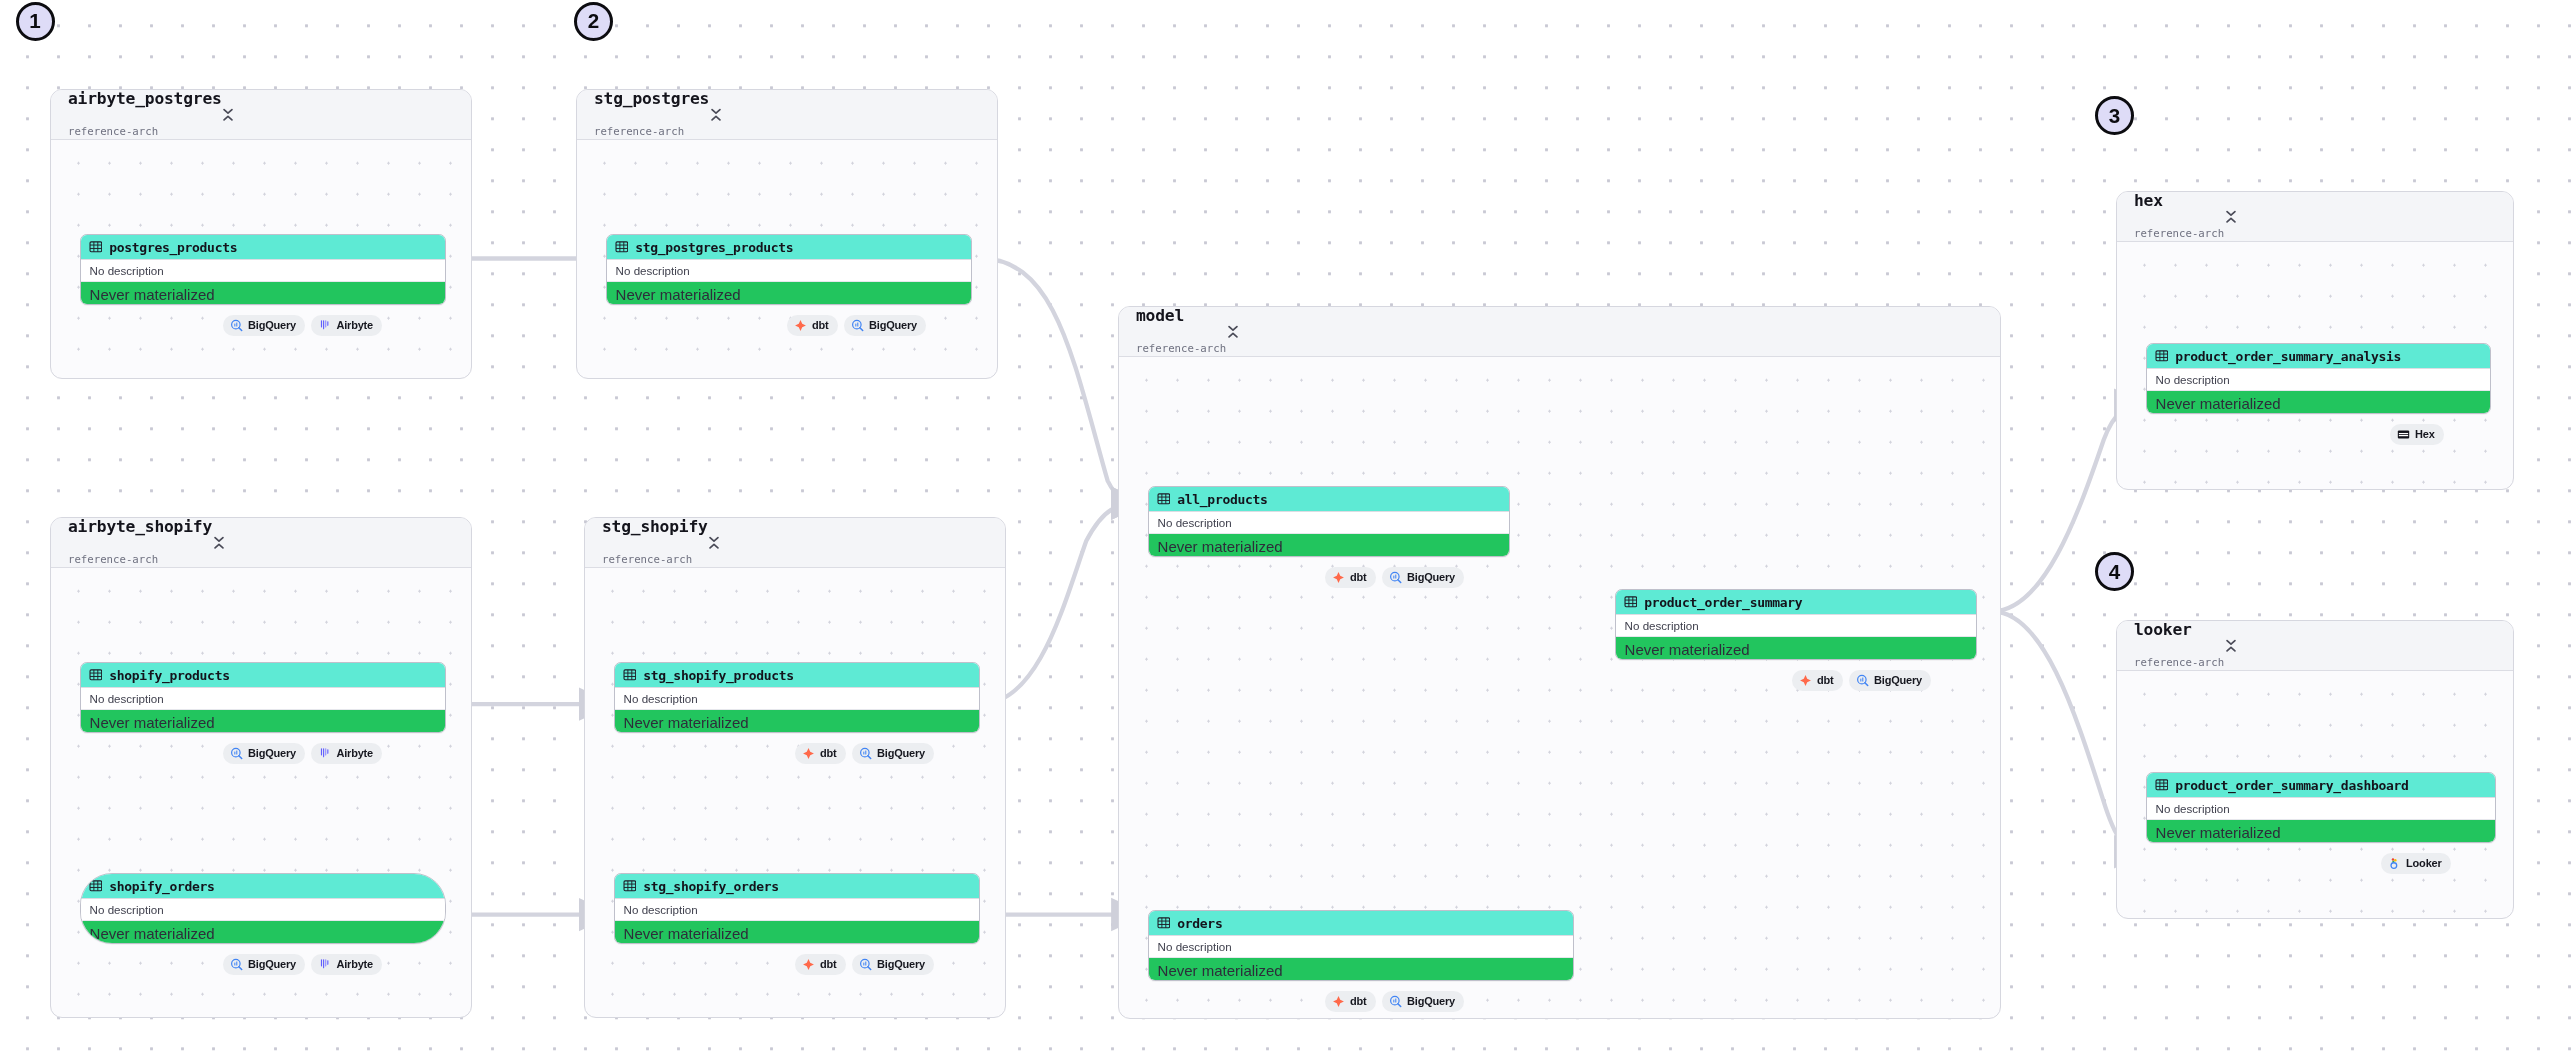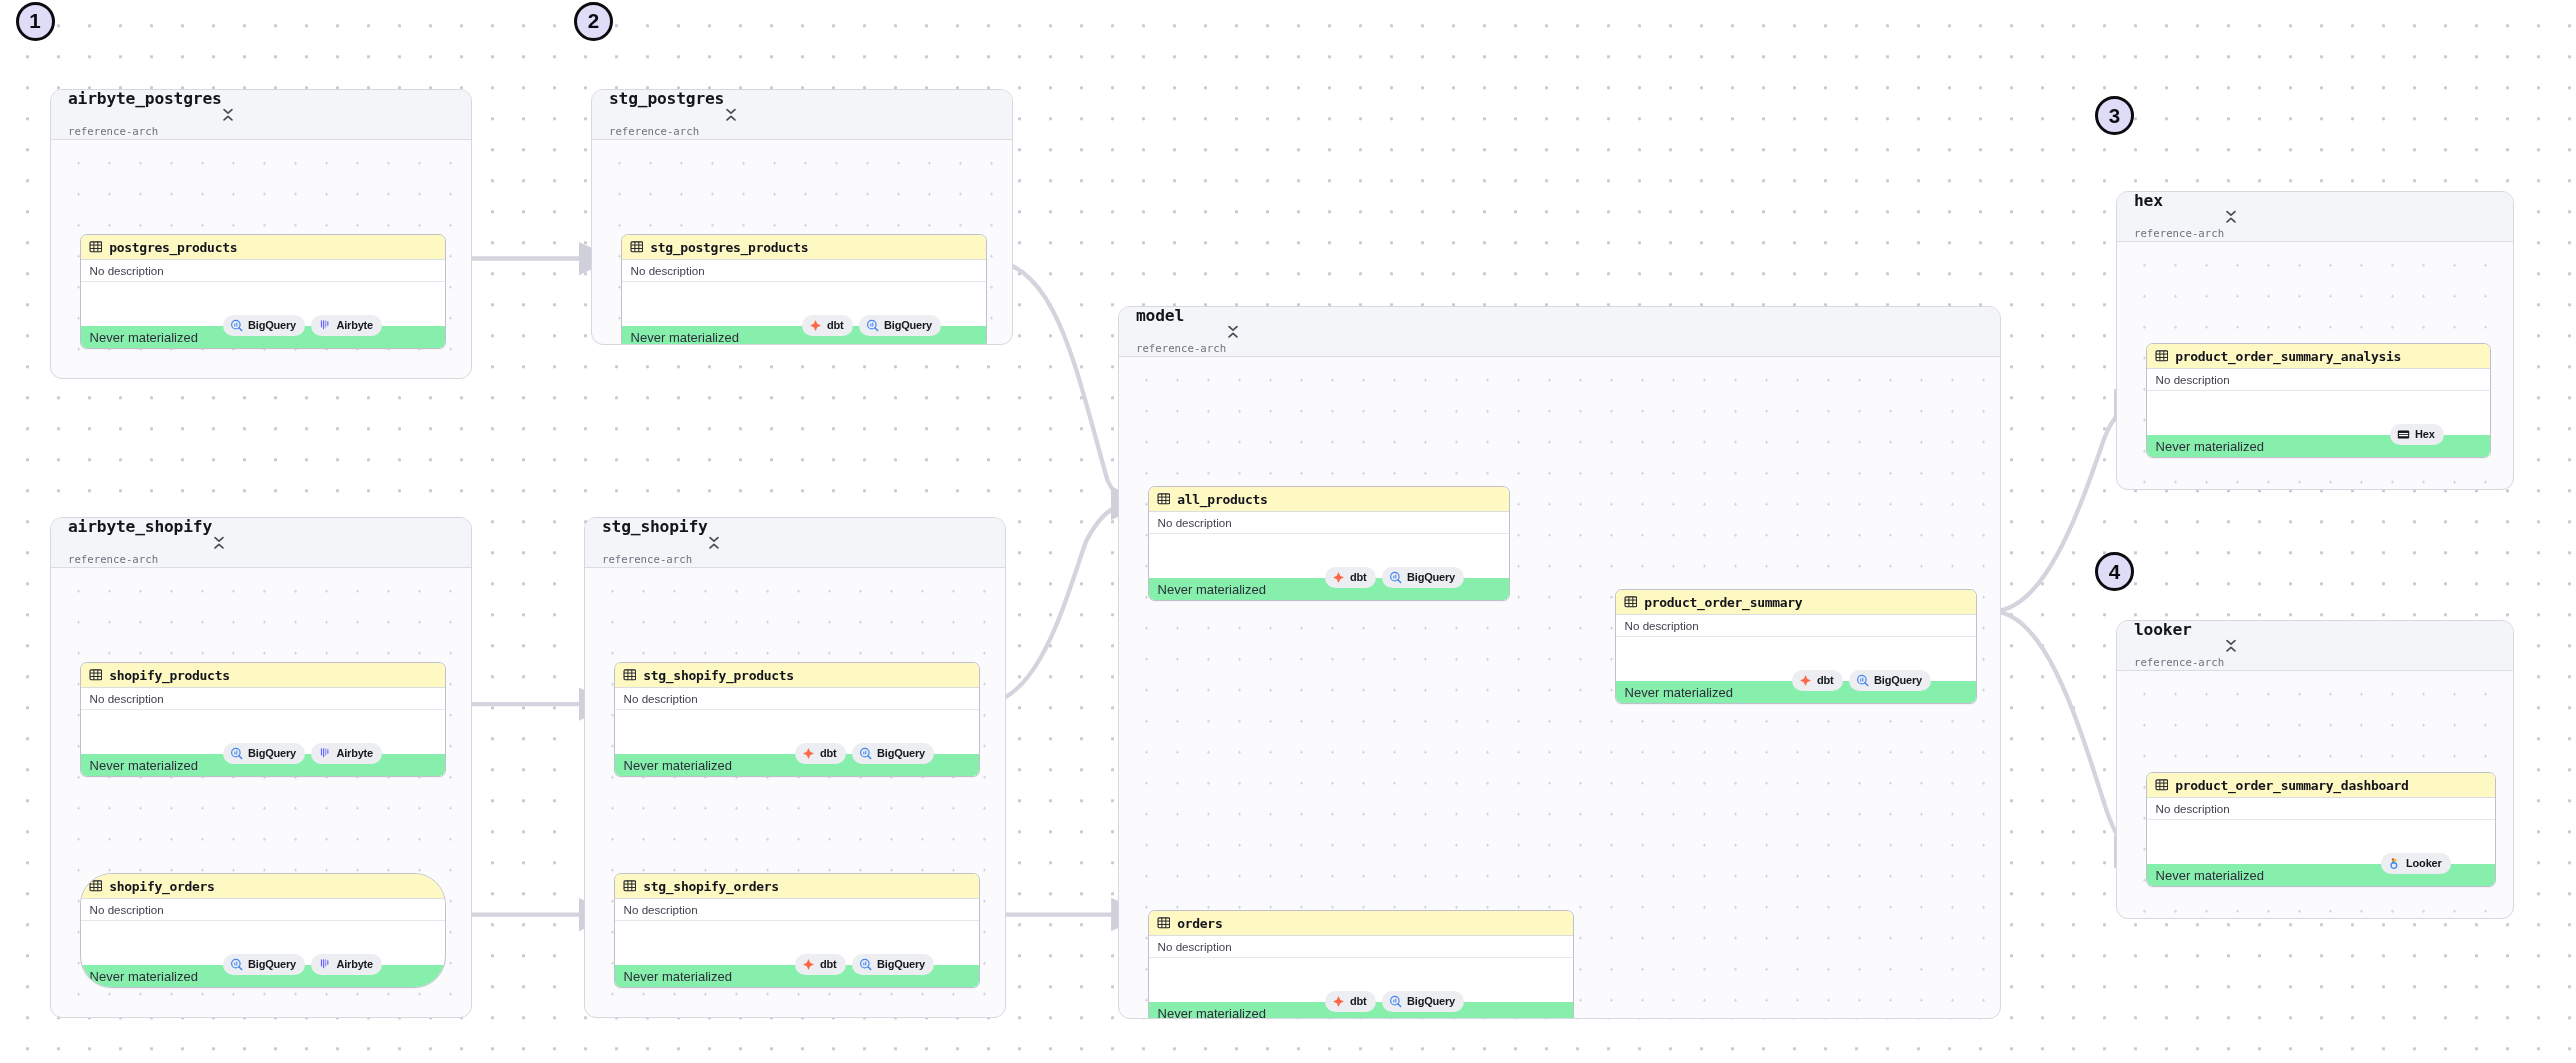--- a/index.html
+++ b/index.html
@@ -97,21 +97,21 @@
     border-radius: 6.9px;
     background: #ffffff;
     box-sizing: border-box;
     overflow: hidden;
     box-shadow: 0 0.9px 0.9px rgba(20,20,30,0.04);
   }
   .asset-name {
     display: flex;
     align-items: center;
     gap: 6.9px;
-    background: #fef9c3;
+    background: #5eead4;
     border-bottom: 0.9px solid #dcdde3;
     padding: 5.2px 8.6px 5.2px 7.7px;
     height: 25px;
     box-sizing: border-box;
   }
   .asset-name .label {
     font-family: "DejaVu Sans Mono", "Liberation Mono", monospace;
     font-size: 13px;
     font-weight: 700;
     color: #14141c;
@@ -121,27 +121,26 @@
   .asset-desc {
     background: #ffffff;
     padding: 4.3px 8.6px;
     height: 22px;
     box-sizing: border-box;
     font-size: 11.6px;
     color: #40414e;
     border-bottom: 0.9px solid #e6e7ec;
   }
   .asset-mat {
-    background: #86efac;
+    background: #22c55e;
     padding: 4.3px 8.6px;
     height: 22px;
     box-sizing: border-box;
-    font-size: 13px;
+    font-size: 15px;
     color: #2d2e3a;
-    margin-top: 44px;
   }
 
   
   .tags {
     position: absolute;
     display: flex;
     gap: 6px;
     align-items: flex-start;
   }
   .tag {
@@ -256,21 +255,21 @@
                   <path d="M6.2 2.3 C6.2 1.3 7.6 1.3 7.6 2.3 L7.6 11.2 C7.6 13.6 6.2 13.6 6.2 11.2 Z" fill="#615eff"></path>
                   <path d="M8.8 2.3 C8.8 1.3 10.2 1.3 10.2 2.3 L10.2 9.2 C10.2 11.1 8.8 11.1 8.8 9.2 Z" fill="#8f8dff"></path>
                   <path d="M11.4 3.4 C11.4 2.4 12.8 2.4 12.8 3.4 L12.8 7.4 C12.8 9.0 11.4 9.0 11.4 7.4 Z" fill="#615eff"></path>
                 </svg>
               </span>
               <span class="tag-label">Airbyte</span>
             </div>
           </div>
         </div>
       </div>
-      <div class="group" style="left: 591px; top: 89px; width: 422px; height: 256px;">
+      <div class="group" style="left: 576px; top: 89px; width: 422px; height: 290px;">
         <div class="group-header">
           <div class="group-titles">
             <div class="group-title">stg_postgres</div>
             <div class="group-sub">reference-arch</div>
           </div>
           <div class="collapse-icon">
             <svg width="12" height="15.5" viewBox="0 0 14 18">
               <path d="M2.4 3 L7 7 L11.6 3" fill="none" stroke="#4a4b58" stroke-width="2" stroke-linecap="round" stroke-linejoin="round"></path>
               <path d="M2.4 15 L7 11 L11.6 15" fill="none" stroke="#4a4b58" stroke-width="2" stroke-linecap="round" stroke-linejoin="round"></path>
             </svg>

